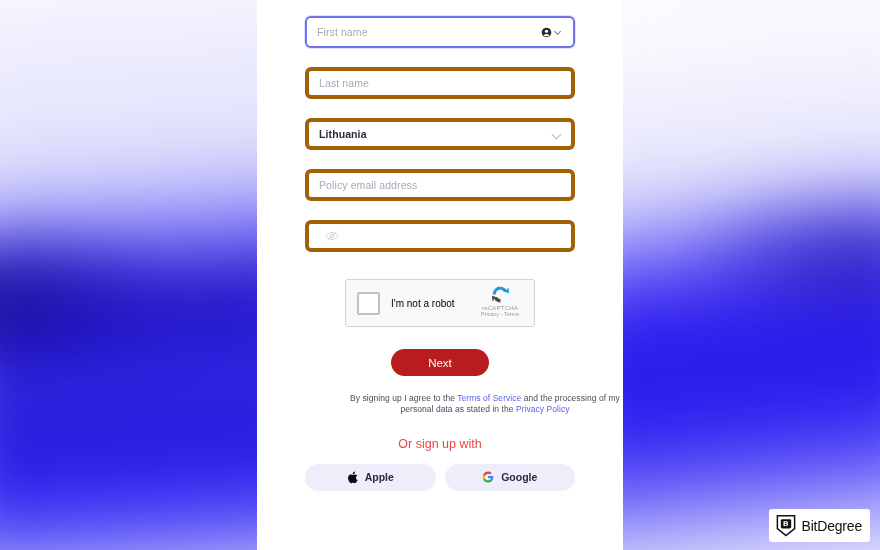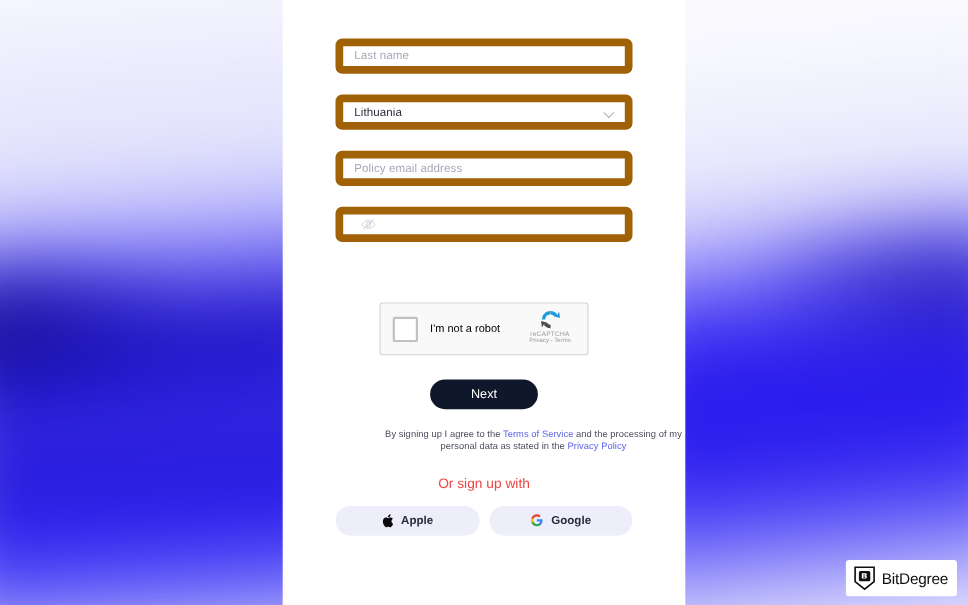--- a/index.html
+++ b/index.html
@@ -108,21 +108,21 @@
     position: absolute;
     left: 48px;
     top: 0;
     width: 270px;
   }
 
   
   .field {
     position: relative;
     height: 32px;
-    border: 7px solid #a16207;
+    border: 4px solid #a16207;
     border-radius: 6px;
     background: #ffffff;
     display: flex;
     align-items: center;
     box-sizing: border-box;
     padding: 0 10px;
   }
   .field.focused {
     border: 2px solid #6f72e8;
     box-shadow: 0 0 0 1px rgba(111,114,232,0.22);
@@ -130,20 +130,21 @@
   .field-text {
     font-size: 10.5px;
     color: #a7a7b8;
     letter-spacing: 0.1px;
     flex: 1;
     white-space: nowrap;
     overflow: hidden;
   }
   .field-text.filled {
     color: #2c2c3c;
+    font-weight: bold;
   }
   .field-icon {
     display: flex;
     align-items: center;
     justify-content: center;
     flex: none;
     margin-left: 6px;
   }
   .gap-19 { height: 19px; }
 
@@ -166,21 +167,21 @@
   }
   .chev.small::after {
     width: 4px;
     height: 4px;
     border-width: 1.1px;
     border-color: #7a7a8c;
   }
 
   
   .recaptcha-wrap {
-    margin-top: 36px;
+    margin-top: 8px;
     display: flex;
     justify-content: center;
   }
   .recaptcha {
     width: 190px;
     height: 48px;
     background: #f9f9f9;
     border: 1px solid #d3d3d3;
     border-radius: 3px;
     display: flex;
@@ -230,21 +231,21 @@
   
   .next-wrap {
     margin-top: 22px;
     display: flex;
     justify-content: center;
   }
   .next-btn {
     width: 98px;
     height: 27px;
     border-radius: 14px;
-    background: #0f172a;
+    background: #b91c1c;
     color: #ffffff;
     font-size: 11.5px;
     display: flex;
     align-items: center;
     justify-content: center;
     border: none;
     cursor: pointer;
     font-family: "Liberation Sans", sans-serif;
   }
 
@@ -327,20 +328,31 @@
     <div class="band band-left-dark"></div>
     <div class="band band-right"></div>
     <div class="band band-right-dark"></div>
   </div>
 
   <div class="panel">
     <div class="form">
 
       <div style="height:16px"></div>
 
+      <div class="field focused">
+        <span class="field-text">First name</span>
+        <span class="field-icon">
+          <svg width="11" height="11" viewBox="0 0 16 16" aria-hidden="true">
+            <circle cx="8" cy="8" r="7" fill="#2b2b2b"></circle>
+            <circle cx="8" cy="6.2" r="2.3" fill="#ffffff"></circle>
+            <path d="M3.4 13.4a4.9 4.9 0 0 1 9.2 0z" fill="#ffffff"></path>
+          </svg>
+          <span class="chev small" style="margin-left:2px"></span>
+        </span>
+      </div>
 
       <div class="gap-19"></div>
 
       <div class="field">
         <span class="field-text">Last name</span>
       </div>
 
       <div class="gap-19"></div>
 
       <div class="field">

